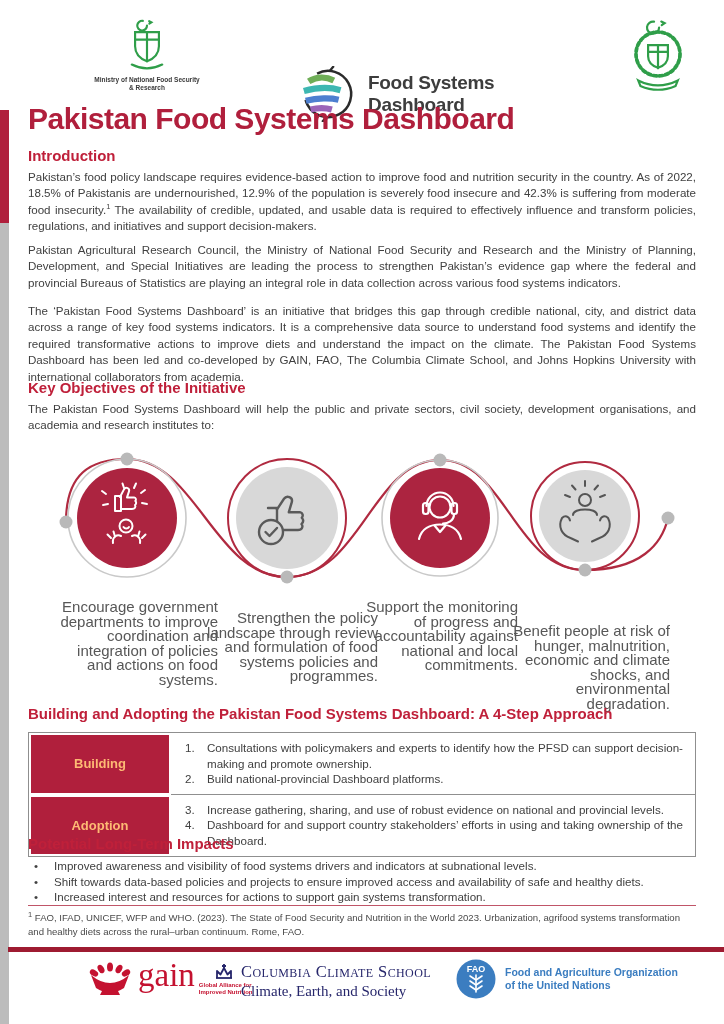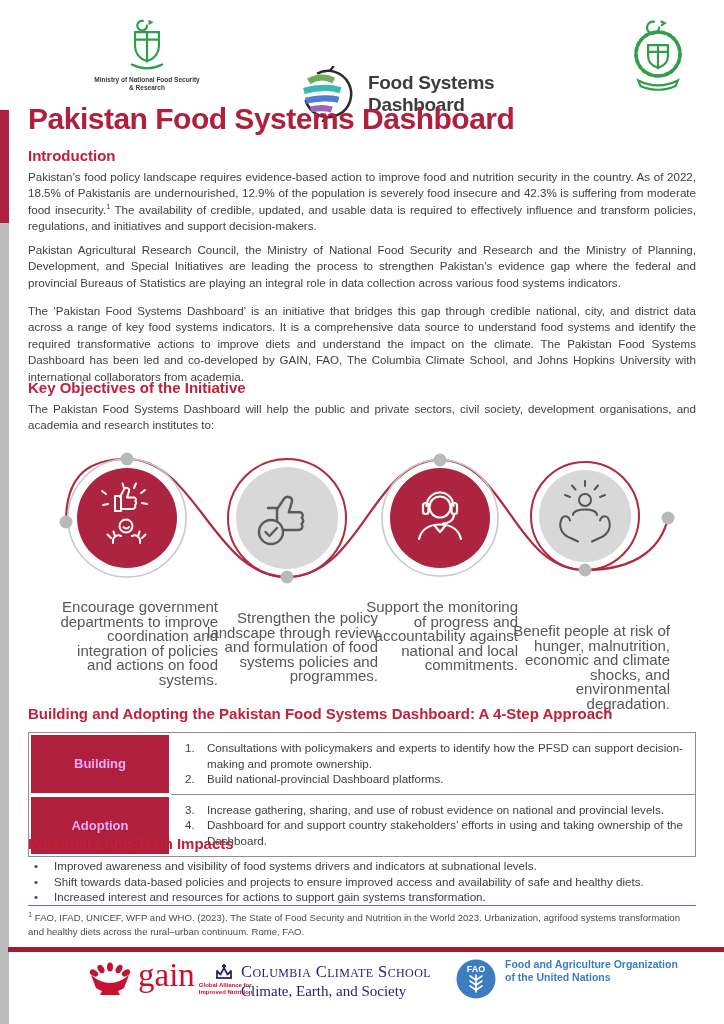--- a/index.html
+++ b/index.html
@@ -39,21 +39,21 @@
   .diagram{position:absolute;left:0;top:430px;width:724px;height:180px;}
   .caption{position:absolute;font-size:15px;line-height:14.5px;color:#575757;text-align:right;}
   .cap1{left:60px;top:600px;width:158px;}
   .cap2{left:200px;top:611px;width:178px;}
   .cap3{left:362px;top:600px;width:156px;}
   .cap4{left:506px;top:624px;width:164px;}
 
   
   .approach-table{position:absolute;left:28px;top:732px;width:668px;border:1px solid #8f8f8f;background:#fff;box-sizing:border-box;}
   .t-row{display:flex;}
-  .t-label{width:138px;flex:none;background:#b01f3c;color:#f0abfc;font-weight:bold;font-size:13px;
+  .t-label{width:138px;flex:none;background:#b01f3c;color:#fdba74;font-weight:bold;font-size:13px;
            display:flex;align-items:center;justify-content:center;margin:2px;}
   .t-content{flex:1;padding:7px 12px 7px 14px;font-size:11.6px;line-height:15.6px;color:#404040;}
   .t-row-1 .t-content{border-bottom:1px solid #8f8f8f;}
   .t-item{display:flex;}
   .t-num{width:22px;flex:none;}
   .t-text{flex:1;text-align:justify;}
 
   
   .bullets{position:absolute;left:28px;top:858px;width:668px;font-size:11.6px;line-height:15.6px;color:#404040;}
   .bullet-row{display:flex;}
@@ -66,21 +66,21 @@
   
   .footer-bar{position:absolute;left:8px;top:947px;width:716px;height:5px;background:#9e1b31;}
   .footer{position:absolute;left:0;top:956px;width:724px;height:62px;}
   .gain{position:absolute;left:88px;top:4px;display:flex;align-items:flex-start;}
   .gain-word{font-family:"Liberation Serif",serif;font-size:33px;line-height:30px;color:#c41230;margin-left:6px;}
   .gain-tag{font-size:6px;font-weight:bold;color:#c41230;line-height:7px;margin-left:4px;margin-top:22px;}
   .columbia{position:absolute;left:213px;top:6px;color:#26266b;font-family:"Liberation Serif",serif;}
   .columbia-l1{font-size:16.5px;letter-spacing:0.4px;display:flex;align-items:flex-end;}
   .columbia-l1 .cctext{font-variant:small-caps;margin-left:6px;}
   .columbia-l2{font-size:15px;margin-left:28px;margin-top:1px;}
-  .fao{position:absolute;left:455px;top:2px;display:flex;}
+  .fao{position:absolute;left:455px;top:2px;display:flex;align-items:center;}
   .fao-text{margin-left:8px;font-size:10.5px;font-weight:bold;color:#3b7dc0;line-height:13px;}
 </style>
 </head>
 <body>
 
 <div class="page">
 
   <div class="strip-red"></div>
   <div class="strip-gray"></div>
 

